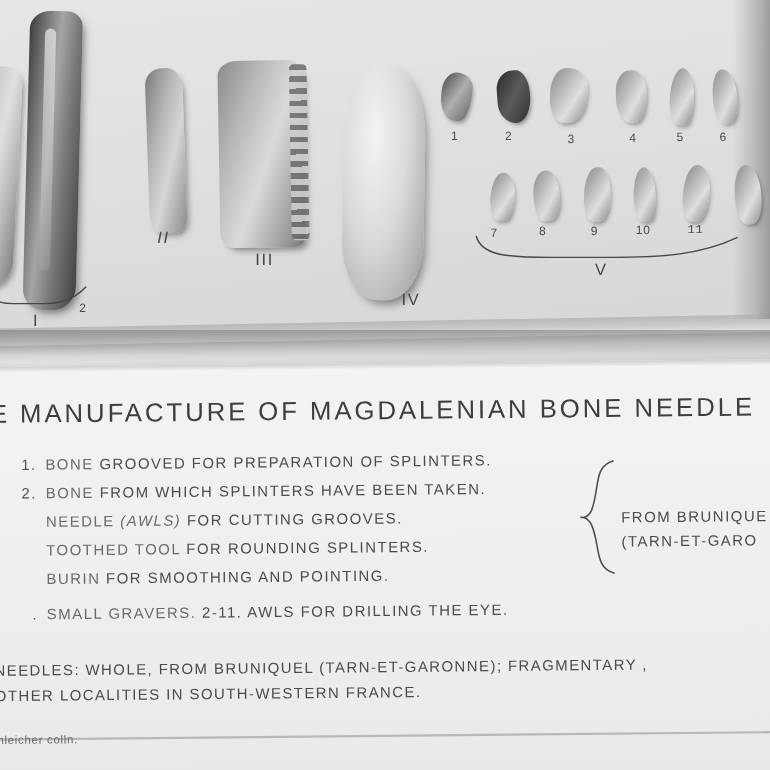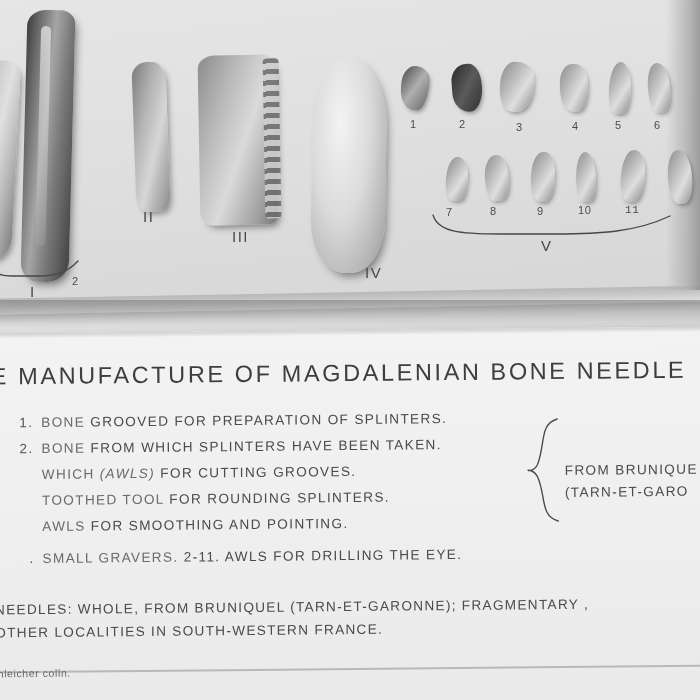--- a/index.html
+++ b/index.html
@@ -290,21 +290,21 @@
   <div class="spec-label" style="left:446px; top:206px;">7</div>
   <div class="spec-label" style="left:490px; top:205px;">8</div>
   <div class="spec-label" style="left:537px; top:205px;">9</div>
   <div class="spec-label" style="left:578px; top:204px;">10</div>
   <div class="spec-label" style="left:625px; top:204px;font-family:Liberation Mono, monospace;">11</div>
 
   <div class="spec-label" style="left:-6px; top:276px;">1</div>
   <div class="spec-label" style="left:72px; top:275px;">2</div>
 
   <div class="roman" style="left:30px; top:283px;">I</div>
-  <div class="roman" style="left:143px; top:208px;">II</div>
+  <div class="roman" style="left:143px; top:208px;font-style:italic;">II</div>
   <div class="roman" style="left:232px; top:228px;">III</div>
   <div class="roman" style="left:345px; top:264px;margin-left:20px;">IV</div>
   <div class="roman" style="left:541px; top:237px;">V</div>
 
   <svg class="brace-svg" style="left:-14px; top:258px;" width="100" height="22" viewBox="0 0 100 22">
     <path d="M2 2 C 6 16, 14 18, 26 18 C 40 18, 46 18, 52 18 C 66 18, 80 16, 92 3" fill="none" stroke="#4a4843" stroke-width="1.3" stroke-linecap="round"></path>
   </svg>
   <svg class="brace-svg" style="left:430px; top:212px;" width="250" height="26" viewBox="0 0 250 26">
     <path d="M3 3 C 8 20, 30 22, 70 22 C 100 22, 118 22, 126 22 C 170 22, 206 20, 240 4" fill="none" stroke="#4a4843" stroke-width="1.3" stroke-linecap="round"></path>
   </svg>
@@ -325,32 +325,32 @@
         <span class="num">1.</span><span class="kw">BONE</span>
         <span>GROOVED FOR PREPARATION OF SPLINTERS.</span>
       </div>
 
       <div class="list-row">
         <span class="num">2.</span><span class="kw">BONE</span>
         <span>FROM WHICH SPLINTERS HAVE BEEN TAKEN.</span>
       </div>
 
       <div class="list-row">
-        <span class="num blank"></span><span class="kw">WHICH</span>
+        <span class="num blank"></span><span class="kw">NEEDLE</span>
         <span class="kw italic">(AWLS)</span>
         <span>FOR CUTTING GROOVES.</span>
       </div>
 
       <div class="list-row">
         <span class="num blank"></span><span class="kw">TOOTHED TOOL</span>
         <span>FOR ROUNDING SPLINTERS.</span>
       </div>
 
       <div class="list-row">
-        <span class="num blank"></span><span class="kw">AWLS</span>
+        <span class="num blank"></span><span class="kw">BURIN</span>
         <span>FOR SMOOTHING AND POINTING.</span>
       </div>
 
       <div class="list-row" style="margin-top:6px;">
         <span class="num">.</span><span class="kw">SMALL GRAVERS.</span>
         <span>2-11.   AWLS FOR DRILLING THE EYE.</span>
       </div>
 
     </div>
 

